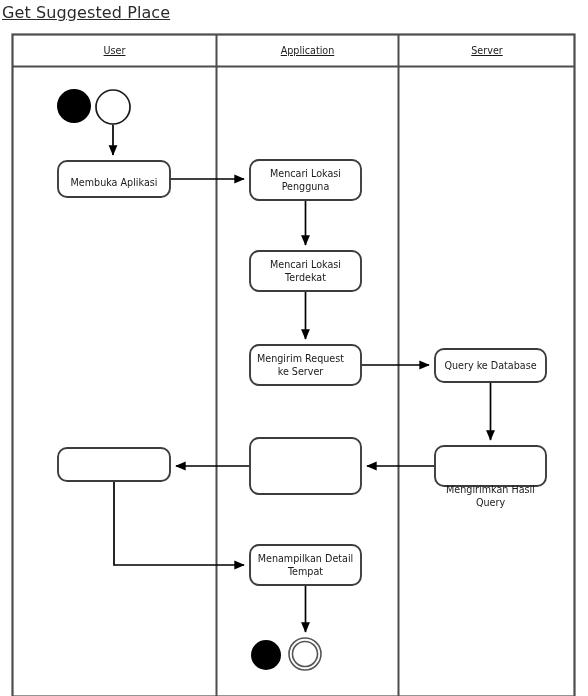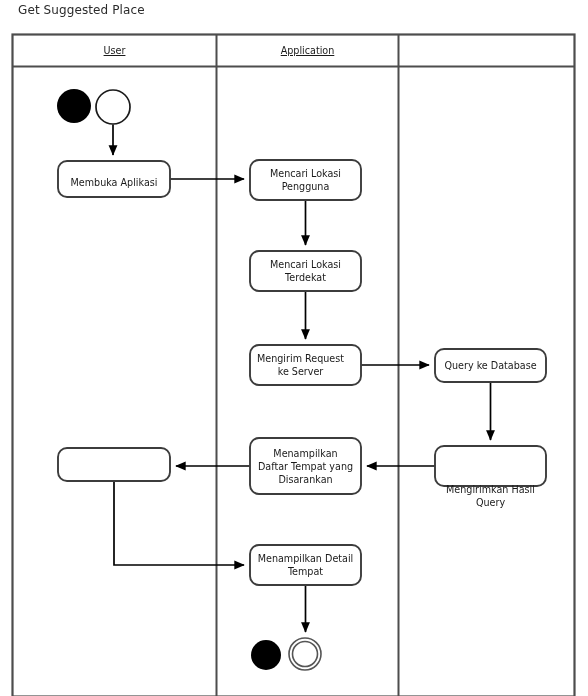--- a/index.html
+++ b/index.html
@@ -15,26 +15,27 @@
     font-family: "DejaVu Sans", "Liberation Sans", sans-serif;
     color: #1a1a1a;
   }
   #canvas {
     position: relative;
     width: 588px;
     height: 696px;
   }
   #diagram-title {
     position: absolute;
-    left: 18px;
+    left: 2px;
     top: 3px;
-    font-size: 12px;
+    font-size: 16px;
     color: #2b2b2b;
     white-space: nowrap;
     letter-spacing: 0.1px;
+    text-decoration: underline;
   }
   #svg-layer {
     position: absolute;
     left: 0;
     top: 0;
     width: 588px;
     height: 696px;
   }
   .node-label {
     position: absolute;
@@ -107,30 +108,28 @@
       <rect x="250" y="545" width="111" height="40" rx="9" ry="9" fill="#ffffff" stroke="#3c3c3c" stroke-width="1.9"></rect>
 
       <circle cx="266" cy="655" r="15" fill="#000000"></circle>
       <circle cx="305" cy="654" r="16" fill="#ffffff" stroke="#555555" stroke-width="1.6"></circle>
       <circle cx="305" cy="654" r="12.5" fill="#ffffff" stroke="#555555" stroke-width="1.6"></circle>
     </g>
   </svg>
 
   <div class="lane-title" style="left:13px; top:35px; width:203px; height:31px;">User</div>
   <div class="lane-title" style="left:217px; top:35px; width:181px; height:31px;">Application</div>
+  <div class="lane-title" style="left:399px; top:35px; width:176px; height:31px;">Server</div>
 
   <div class="node-label" style="left:58px; top:161px; width:112px; height:42px;border-radius:12px;">Membuka Aplikasi</div>
   <div class="node-label" style="left:250px; top:160px; width:111px; height:40px;">Mencari Lokasi
 Pengguna</div>
   <div class="node-label" style="left:250px; top:251px; width:111px; height:40px;">Mencari Lokasi
 Terdekat</div>
   <div class="node-label" style="left:250px; top:345px; width:101px; height:40px;">Mengirim Request
 ke Server</div>
   <div class="node-label" style="left:435px; top:349px; width:111px; height:33px;">Query ke Database</div>
   <div class="node-label" style="left:435px; top:446px; width:111px; height:40px;margin-top:30px;">Mengirimkan Hasil
 Query</div>
-  <div class="node-label" style="left:249px; top:438px; width:113px; height:56px;">Menampilkan
-Daftar Tempat yang
-Disarankan</div>
   <div class="node-label" style="left:249px; top:545px; width:113px; height:40px;">Menampilkan Detail
 Tempat</div>
 
 </div>
 
 </body></html>

